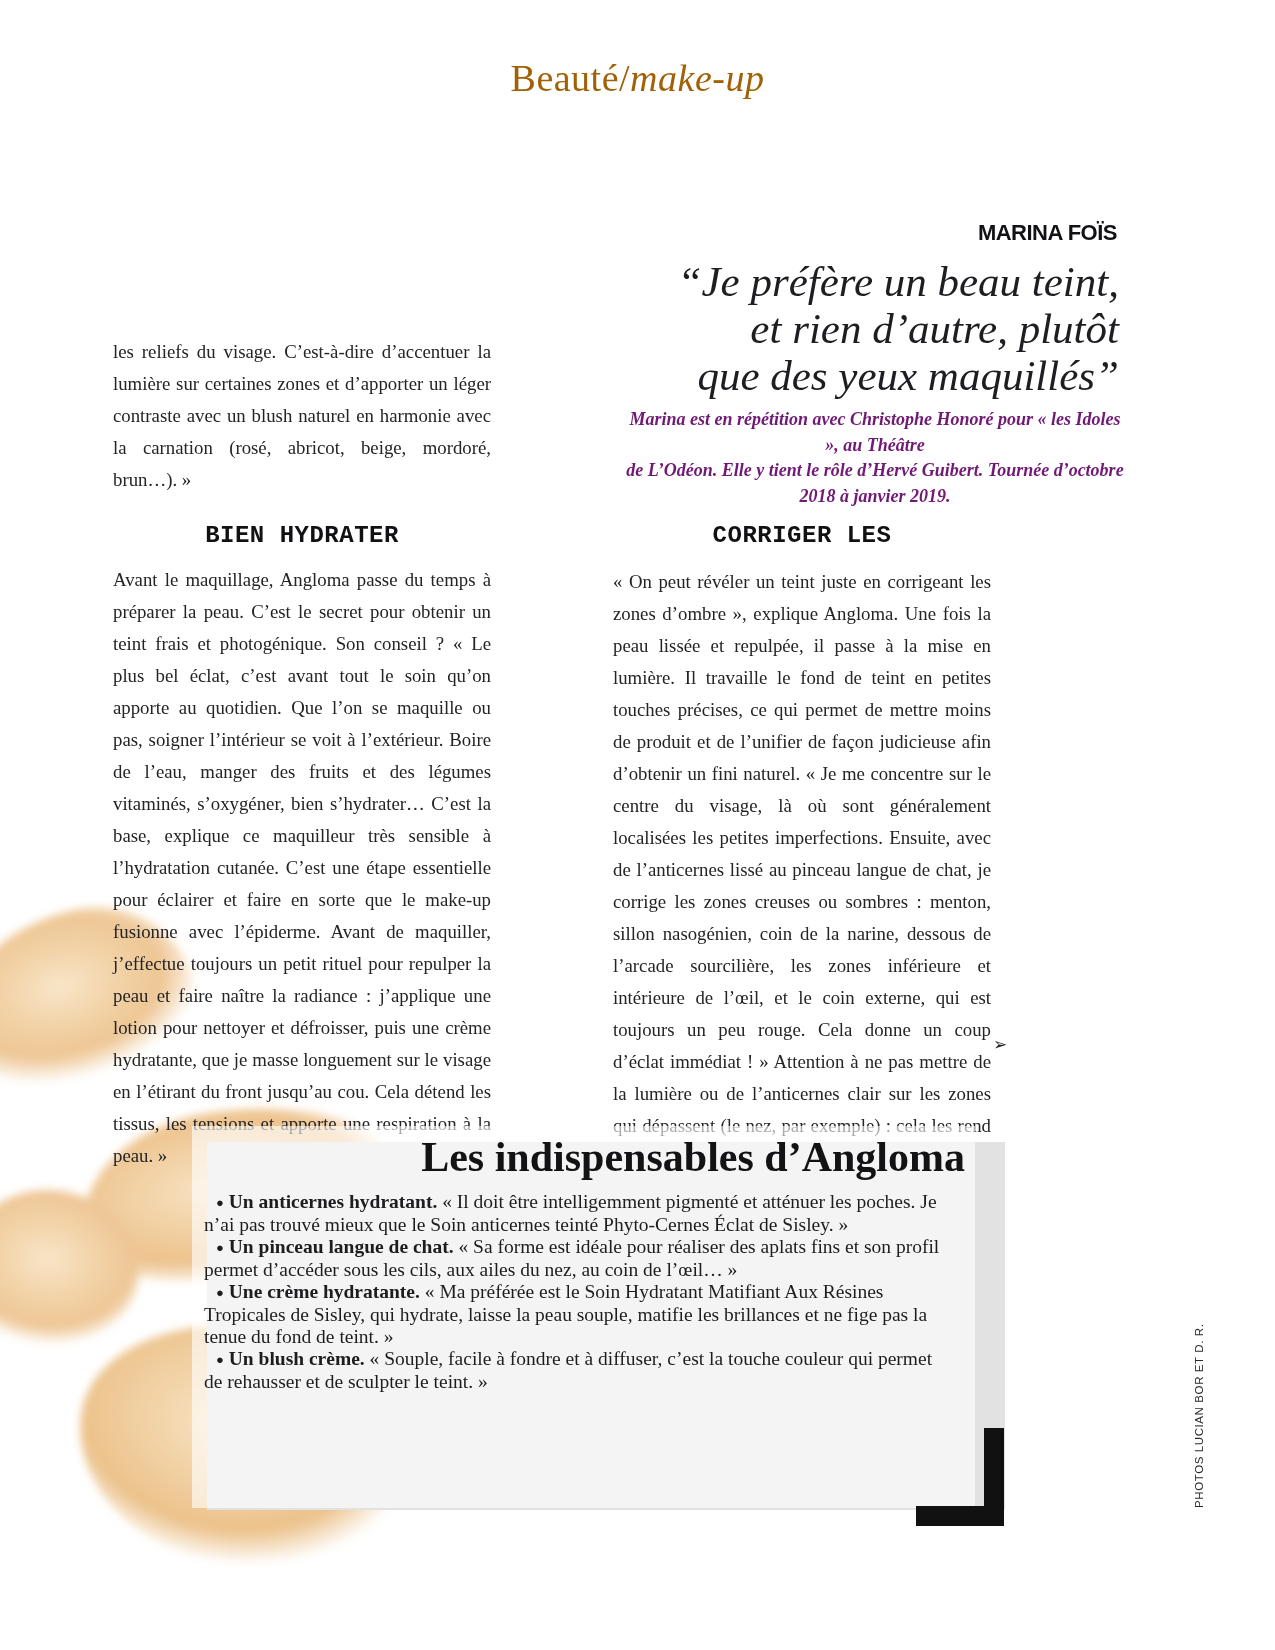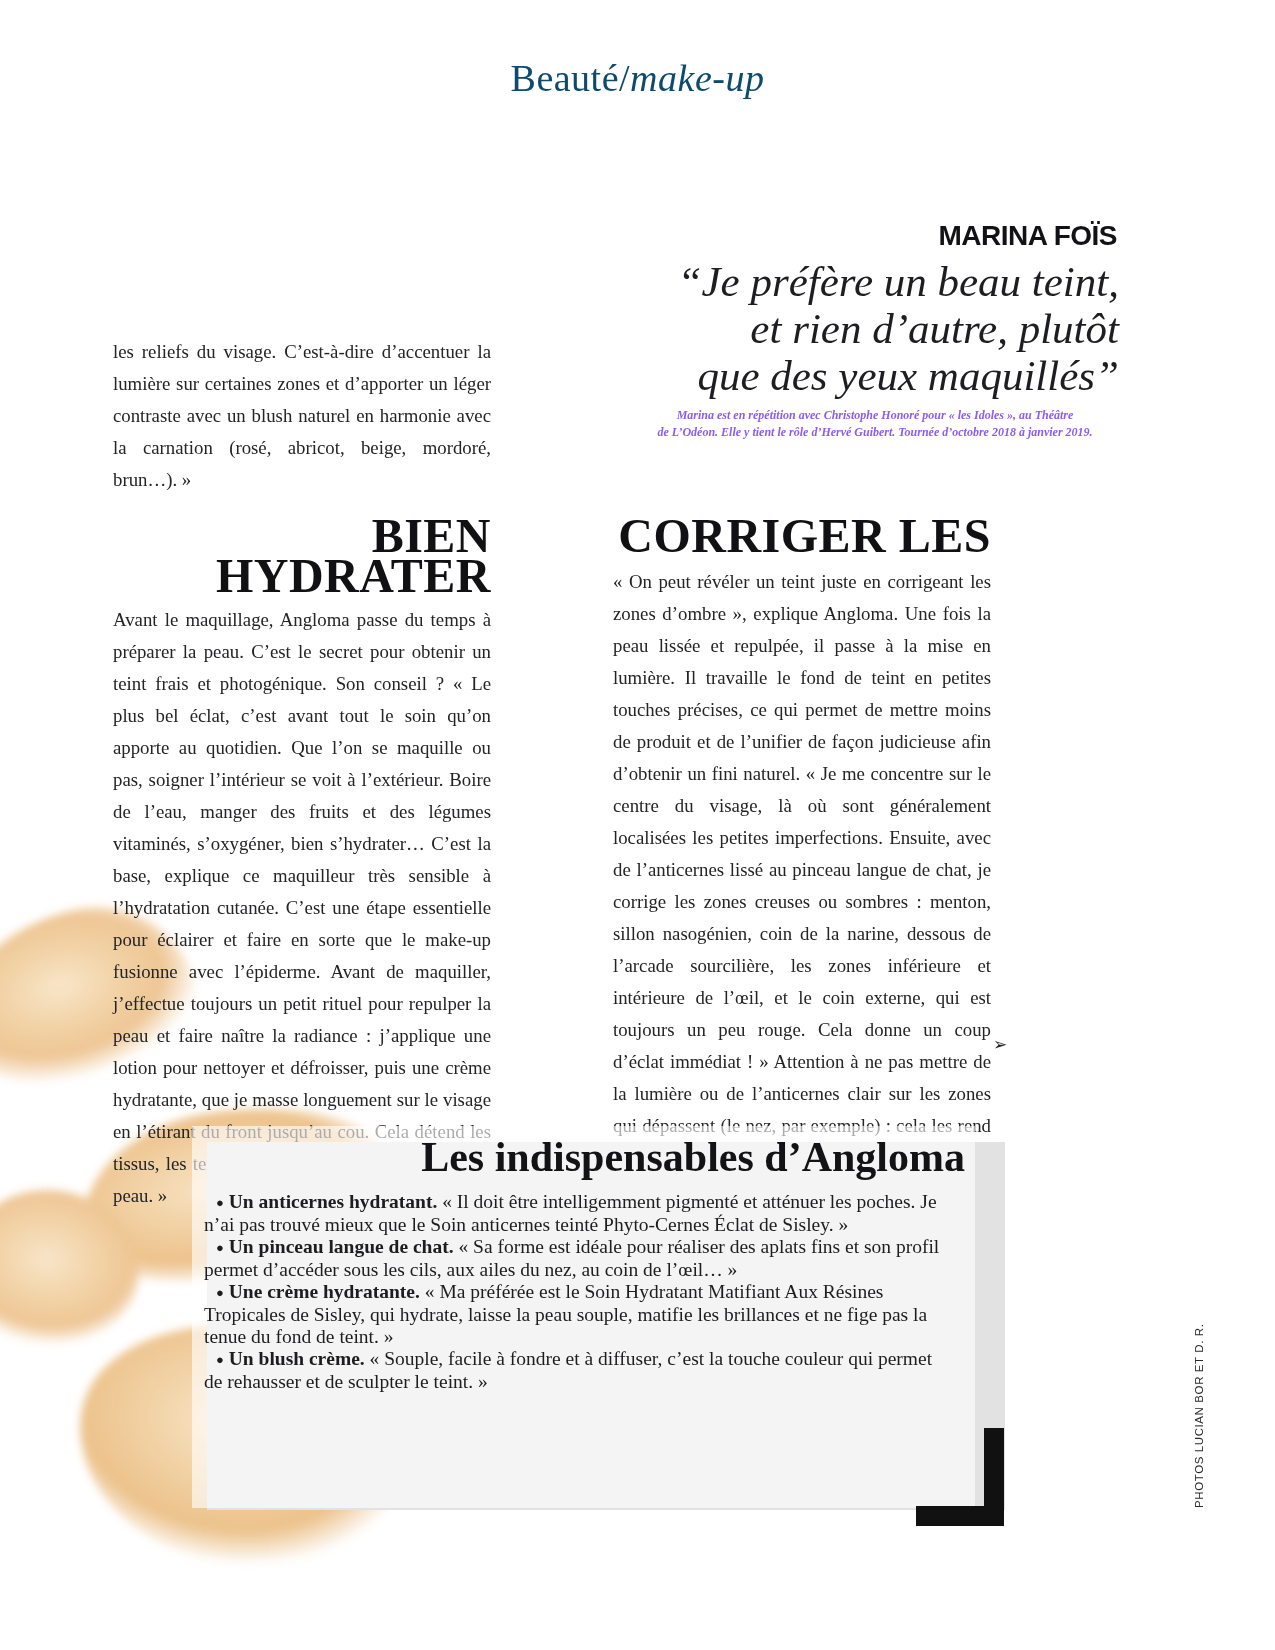--- a/index.html
+++ b/index.html
@@ -24,51 +24,51 @@
          background:radial-gradient(60% 55% at 48% 45%, #f8e5c8 0%, #f2d2a6 48%, #eec695 78%, rgba(238,198,149,0) 100%);
          transform:rotate(8deg); }
   .sm4 { left:78px; top:1325px; width:320px; height:240px;
          border-radius:55% 45% 50% 50% / 48% 58% 42% 52%;
          background:radial-gradient(60% 58% at 45% 42%, #f8e4c6 0%, #f1d0a2 45%, #ecc28b 76%, rgba(236,194,139,0) 100%);
          transform:rotate(11deg); }
 
   
   .section-header {
     position:absolute; top:56px; left:0; width:100%;
-    text-align:center; font-size:38px; letter-spacing:0.5px; color:#0c4a6e;
+    text-align:center; font-size:38px; letter-spacing:0.5px; color:#a16207;
   }
   .section-header .it { font-style:italic; }
 
   
   .marina-name {
     position:absolute; top:220px; right:158px;
     font-family:"Liberation Sans", sans-serif; font-weight:bold;
-    font-size:28px; letter-spacing:-0.5px; color:#121216;
+    font-size:22px; letter-spacing:-0.5px; color:#121216;
   }
   .quote {
     position:absolute; top:258px; right:156px; width:600px;
     text-align:right; font-style:italic; font-size:43px;
     line-height:47px; color:#1d1d22; white-space:nowrap;
   }
   .quote-caption {
     position:absolute; top:407px; right:150px; width:500px;
     text-align:center; font-weight:bold; font-style:italic;
-    font-size:12px; line-height:1.42; color:#8b5cf6;
+    font-size:18px; line-height:1.42; color:#701a75;
   }
 
   
   .col-left  { position:absolute; left:113px; top:336px; width:378px; }
   .col-right { position:absolute; left:613px; top:516px; width:378px; }
   .body-text {
     font-size:18.8px; line-height:32px; text-align:justify;
     color:#242427; margin:0;
   }
   .h-serif {
-    font-family:Liberation Serif, serif; font-weight:bold;
-    text-align:right; font-size:48px; line-height:40px;
+    font-family:Liberation Mono, monospace; font-weight:bold;
+    text-align:center; font-size:24px; line-height:40px;
     letter-spacing:0.5px; color:#111114; margin:0;
   }
   .h-left  { margin:20px 0 8px 0; }
   .h-right { margin:0 0 10px 0; }
   .arrow-glyph {
     position:absolute; left:993px; top:1034px;
     font-size:17px; color:#222;
   }
 
   

